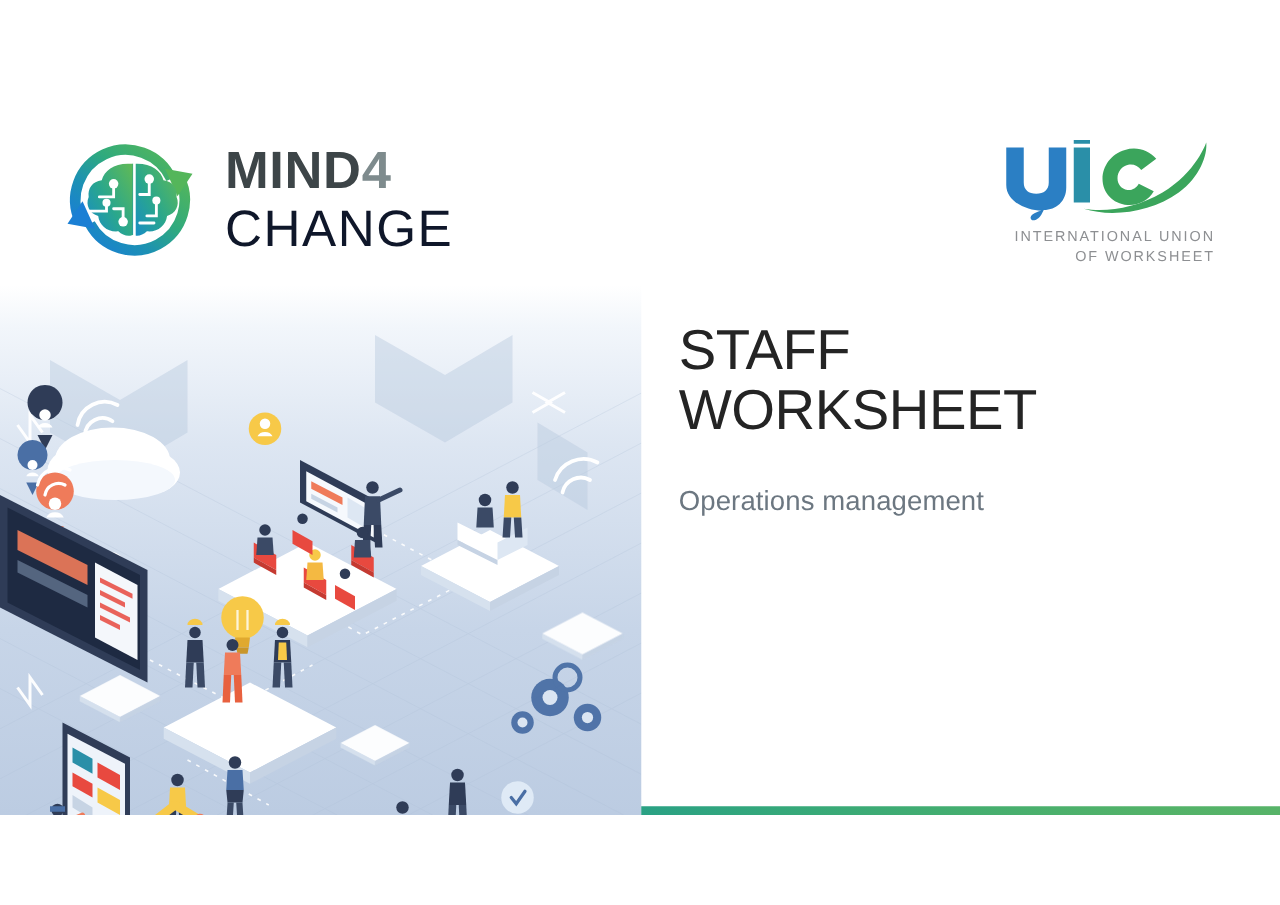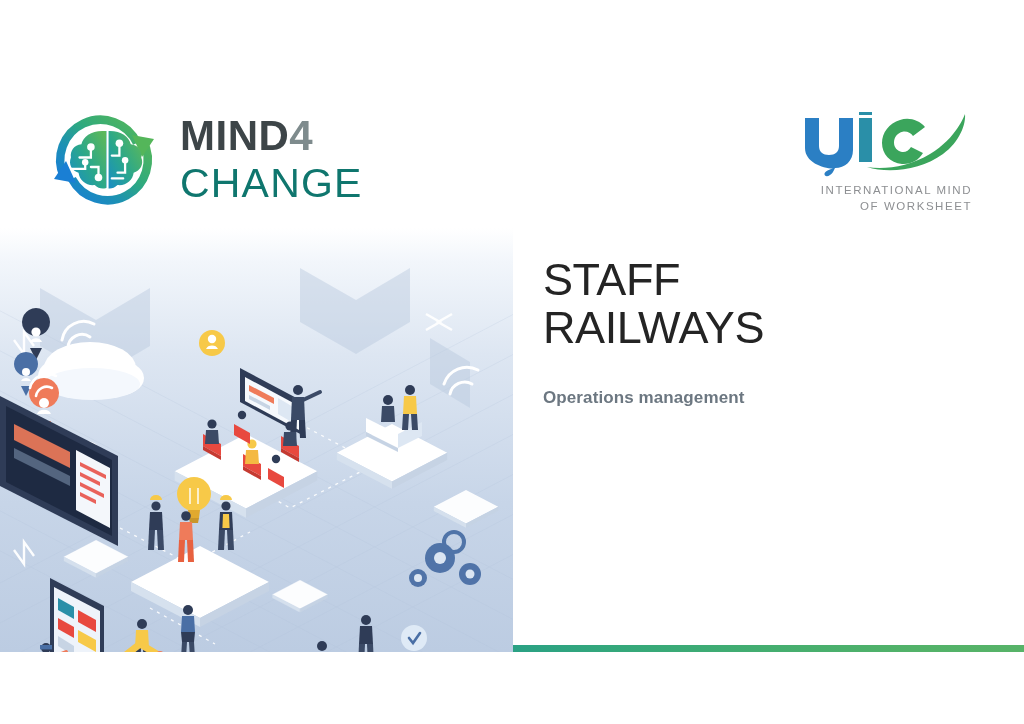--- a/index.html
+++ b/index.html
@@ -24,21 +24,21 @@
   }
   .m4c-mark { width: 124px; height: 112px; flex: 0 0 124px; }
   .m4c-words { display: flex; flex-direction: column; justify-content: center; line-height: 1; }
   .m4c-line1 {
     font-size: 42px; font-weight: 700; letter-spacing: 0.5px;
     color: #3d4548; white-space: nowrap;
   }
   .m4c-line1 .four { color: #7e8b8d; font-weight: 700; }
   .m4c-line2 {
     font-size: 41px; font-weight: 300; letter-spacing: 1.2px;
-    color: #0f766e; margin-top: 6px; white-space: nowrap;
+    color: #0f172a; margin-top: 6px; white-space: nowrap;
   }
 
   
   .uic-logo {
     position: absolute; right: 52px; top: 112px;
     width: 240px; height: 106px;
     display: flex; flex-direction: column; align-items: flex-end;
   }
   .uic-mark { width: 175px; height: 66px; }
   .uic-sub {
@@ -65,21 +65,21 @@
     line-height: 1.07; letter-spacing: -0.4px;
   }
   .headline .l2 { display: block; }
   .role {
     margin-top: 32px;
     font-size: 38px; font-weight: 700; color: #212121;
     letter-spacing: -0.3px; line-height: 1.05;
   }
   .dept {
     margin-top: 36px;
-    font-size: 17px; font-weight: 700; color: #6c7781;
+    font-size: 22px; font-weight: 400; color: #6c7781;
     letter-spacing: 0.1px;
   }
 
   
   .green-rule {
     position: absolute; left: 513px; top: 645px;
     width: 511px; height: 7px;
     background: linear-gradient(90deg, #2aa184 0%, #35a87a 22%, #45ae6f 52%, #52b269 78%, #57b368 100%);
   }
 </style>
@@ -157,21 +157,21 @@
         <path d="M128 15 C122 8 112 5 103 8 C92 11 85 21 85 31 C85 42 93 51 105 52
                  C114 52.6 122 48 126 41 L114 35 C112 38.5 108.5 40.5 105 40
                  C100 39.2 97 35.4 97 30.6 C97 25.4 100.6 20.8 105.6 19.8
                  C109.6 19 113.6 20.6 116 24 Z" fill="#3ba55c"></path>
 
         <path d="M168 2 C168 2 160 26 133 42 C112 54.5 88 58 70 55
                  C92 62 124 58 146 42 C163 29.6 169 12 168 2 Z" fill="#3ba55c"></path>
       </svg>
     </span>
     <span class="uic-sub">
-      <span>INTERNATIONAL MIND</span><br>
+      <span>INTERNATIONAL UNION</span><br>
       <span>OF WORKSHEET</span>
     </span>
   </div>
 
   <div class="illus">
     <svg width="513" height="424" viewBox="0 0 513 424" aria-hidden="true">
       <defs>
         <linearGradient id="bgFade" x1="0" y1="0" x2="0" y2="1">
           <stop offset="0%" stop-color="#ffffff"></stop>
           <stop offset="8%" stop-color="#f2f6fb"></stop>
@@ -627,20 +627,20 @@
         <g transform="translate(300,352) scale(0.6)">
             <use href="#platform"></use>
           </g>
       </g>
     </svg>
   </div>
 
   <div class="title-block">
     <h1 class="headline">
       <span>STAFF</span>
-      <span class="l2">RAILWAYS</span>
+      <span class="l2">WORKSHEET</span>
     </h1>
     <p class="dept">Operations management</p>
   </div>
 
   <div class="green-rule"></div>
 
 </div>
 
 </body></html>

